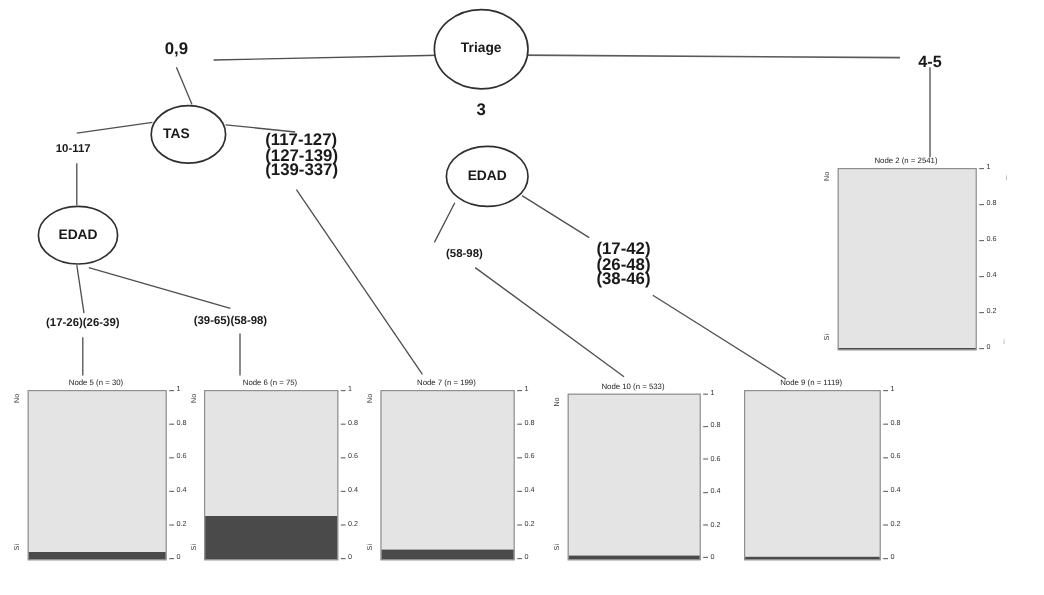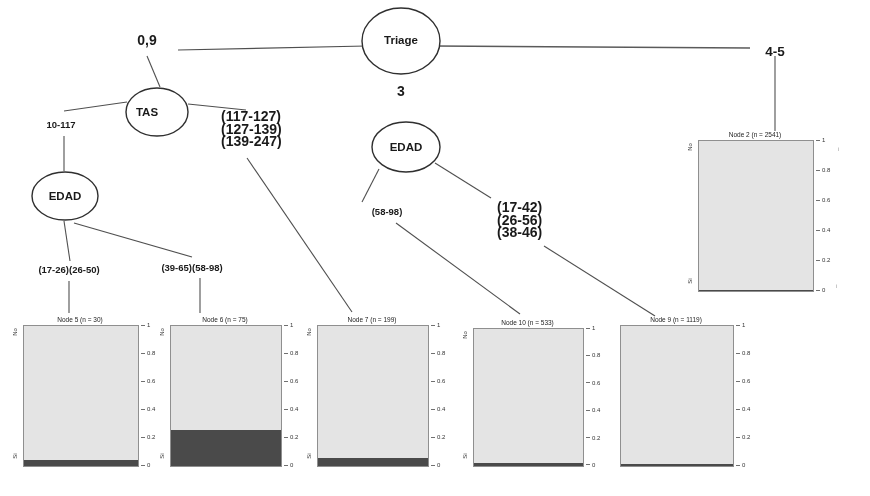--- a/index.html
+++ b/index.html
@@ -58,30 +58,30 @@
   <div class="lbl node-label" style="left:376px; top:141px; width:60px;">EDAD</div>
 
   <div class="lbl edge-big" style="left:127px; top:32px; width:40px;">0,9</div>
   <div class="lbl edge-big" style="left:381px; top:83px; width:40px;">3</div>
   <div class="lbl edge-big" style="left:755px; top:30px; width:40px; font-size:13.5px;margin-top:14px;">4-5</div>
   <div class="lbl edge-small" style="left:36px; top:119px; width:50px;">10-117</div>
 
   <div class="stack" style="left:221px; top:110px; text-align:left;">
     <div>(117-127)</div>
     <div>(127-139)</div>
-    <div>(139-247)</div>
-  </div>
-
-  <div class="lbl edge-small" style="left:29px; top:264px; width:80px;">(17-26)(26-50)</div>
+    <div>(139-337)</div>
+  </div>
+
+  <div class="lbl edge-small" style="left:29px; top:264px; width:80px;">(17-26)(26-39)</div>
   <div class="lbl edge-small" style="left:152px; top:262px; width:80px;">(39-65)(58-98)</div>
   <div class="lbl edge-small" style="left:362px; top:206px; width:50px;">(58-98)</div>
 
   <div class="stack" style="left:497px; top:201px; text-align:left;">
     <div>(17-42)</div>
-    <div>(26-56)</div>
+    <div>(26-48)</div>
     <div>(38-46)</div>
   </div>
 
   <div class="plot" style="left:11px; top:316px; width:166px;">
     <div class="plot-title" style="left:12px; width:114px;">Node 5 (n = 30)</div>
     <div class="plot-box" style="left:12px; width:114px; height:140px;">
       <div class="bar-dark" style="height: 4%;"></div>
     </div>
     <div class="axis" style="left:130px; top:6px; height:146px;">
       <div class="tick">

